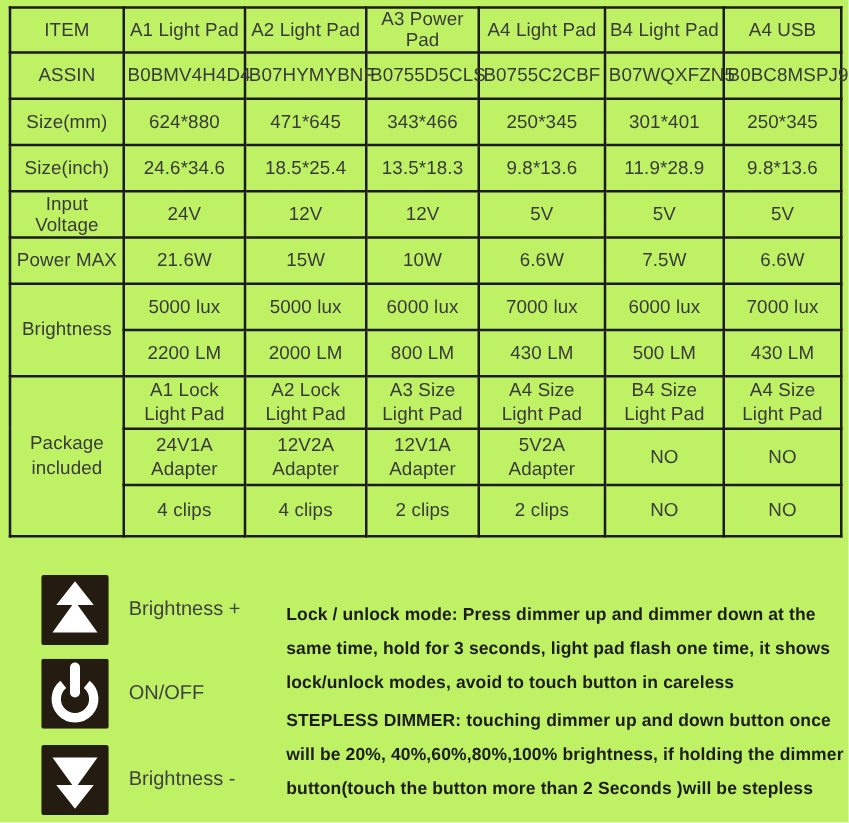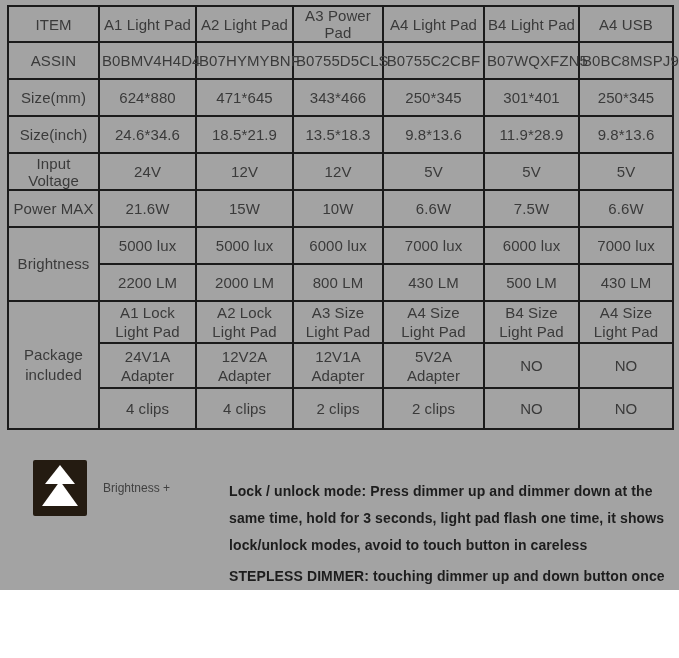--- a/index.html
+++ b/index.html
@@ -1,22 +1,22 @@
 <!DOCTYPE html>
 <html><head>
 <meta charset="utf-8">
 <style>
   * { margin: 0; padding: 0; box-sizing: border-box; }
   html, body { background: #ffffff; }
   body { font-family: "Liberation Sans", sans-serif; }
   .canvas {
     position: relative;
     width: 679px;
-    height: 590px;
-    background: #a3a3a3;
+    height: 658px;
+    background: #bef264;
     overflow: hidden;
   }
 
   
   table.spec {
     position: absolute;
     left: 7px;
     top: 5px;
     border-collapse: collapse;
     table-layout: fixed;
@@ -53,21 +53,21 @@
   }
   .control-row.c0 { top: 460px; }
   .control-row.c1 { top: 527px; }
   .control-row.c2 { top: 596px; }
   .ctl-icon {
     width: 54px;
     height: 56px;
     flex: 0 0 54px;
   }
   .ctl-label {
-    font-size: 12px;
+    font-size: 16px;
     color: #414141;
     white-space: nowrap;
   }
 
   
   .notes {
     position: absolute;
     left: 229px;
     top: 478px;
     width: 452px;
@@ -120,21 +120,21 @@
       <td>624*880</td>
       <td>471*645</td>
       <td>343*466</td>
       <td>250*345</td>
       <td>301*401</td>
       <td>250*345</td>
     </tr>
     <tr class="r-single">
       <th>Size(inch)</th>
       <td>24.6*34.6</td>
-      <td>18.5*21.9</td>
+      <td>18.5*25.4</td>
       <td>13.5*18.3</td>
       <td>9.8*13.6</td>
       <td>11.9*28.9</td>
       <td>9.8*13.6</td>
     </tr>
     <tr class="r-single">
       <th>Input Voltage</th>
       <td>24V</td>
       <td>12V</td>
       <td>12V</td>
@@ -209,20 +209,36 @@
 
   <div class="control-row c0">
     <svg class="ctl-icon" viewBox="0 0 54 56">
       <rect x="0" y="0" width="54" height="56" rx="2" fill="#241b11"></rect>
       <polygon points="27,5 42,24 12,24" fill="#ffffff"></polygon>
       <polygon points="27,21 45,46 9,46" fill="#ffffff"></polygon>
     </svg>
     <span class="ctl-label">Brightness +</span>
   </div>
 
-
+  <div class="control-row c1">
+    <svg class="ctl-icon" viewBox="0 0 54 56">
+      <rect x="0" y="0" width="54" height="56" rx="2" fill="#241b11"></rect>
+      <path d="M 17.6 20.5 A 15 15 0 1 0 36.4 20.5" fill="none" stroke="#ffffff" stroke-width="7.5"></path>
+      <line x1="27" y1="7" x2="27" y2="27" stroke="#ffffff" stroke-width="8" stroke-linecap="round"></line>
+    </svg>
+    <span class="ctl-label">ON/OFF</span>
+  </div>
+
+  <div class="control-row c2">
+    <svg class="ctl-icon" viewBox="0 0 54 56">
+      <rect x="0" y="0" width="54" height="56" rx="2" fill="#241b11"></rect>
+      <polygon points="27,35 9,10 45,10" fill="#ffffff"></polygon>
+      <polygon points="27,51 12,32 42,32" fill="#ffffff"></polygon>
+    </svg>
+    <span class="ctl-label">Brightness -</span>
+  </div>
 
   <div class="notes">
     <p>Lock / unlock mode: Press dimmer up and dimmer down at the same time, hold for 3 seconds, light pad flash one time, it shows lock/unlock modes, avoid to touch button in careless</p>
     <p>STEPLESS DIMMER: touching dimmer up and down button once will be 20%, 40%,60%,80%,100% brightness, if holding the dimmer button(touch the button more than 2 Seconds )will be stepless</p>
   </div>
 
 </div>
 
 </body></html>

